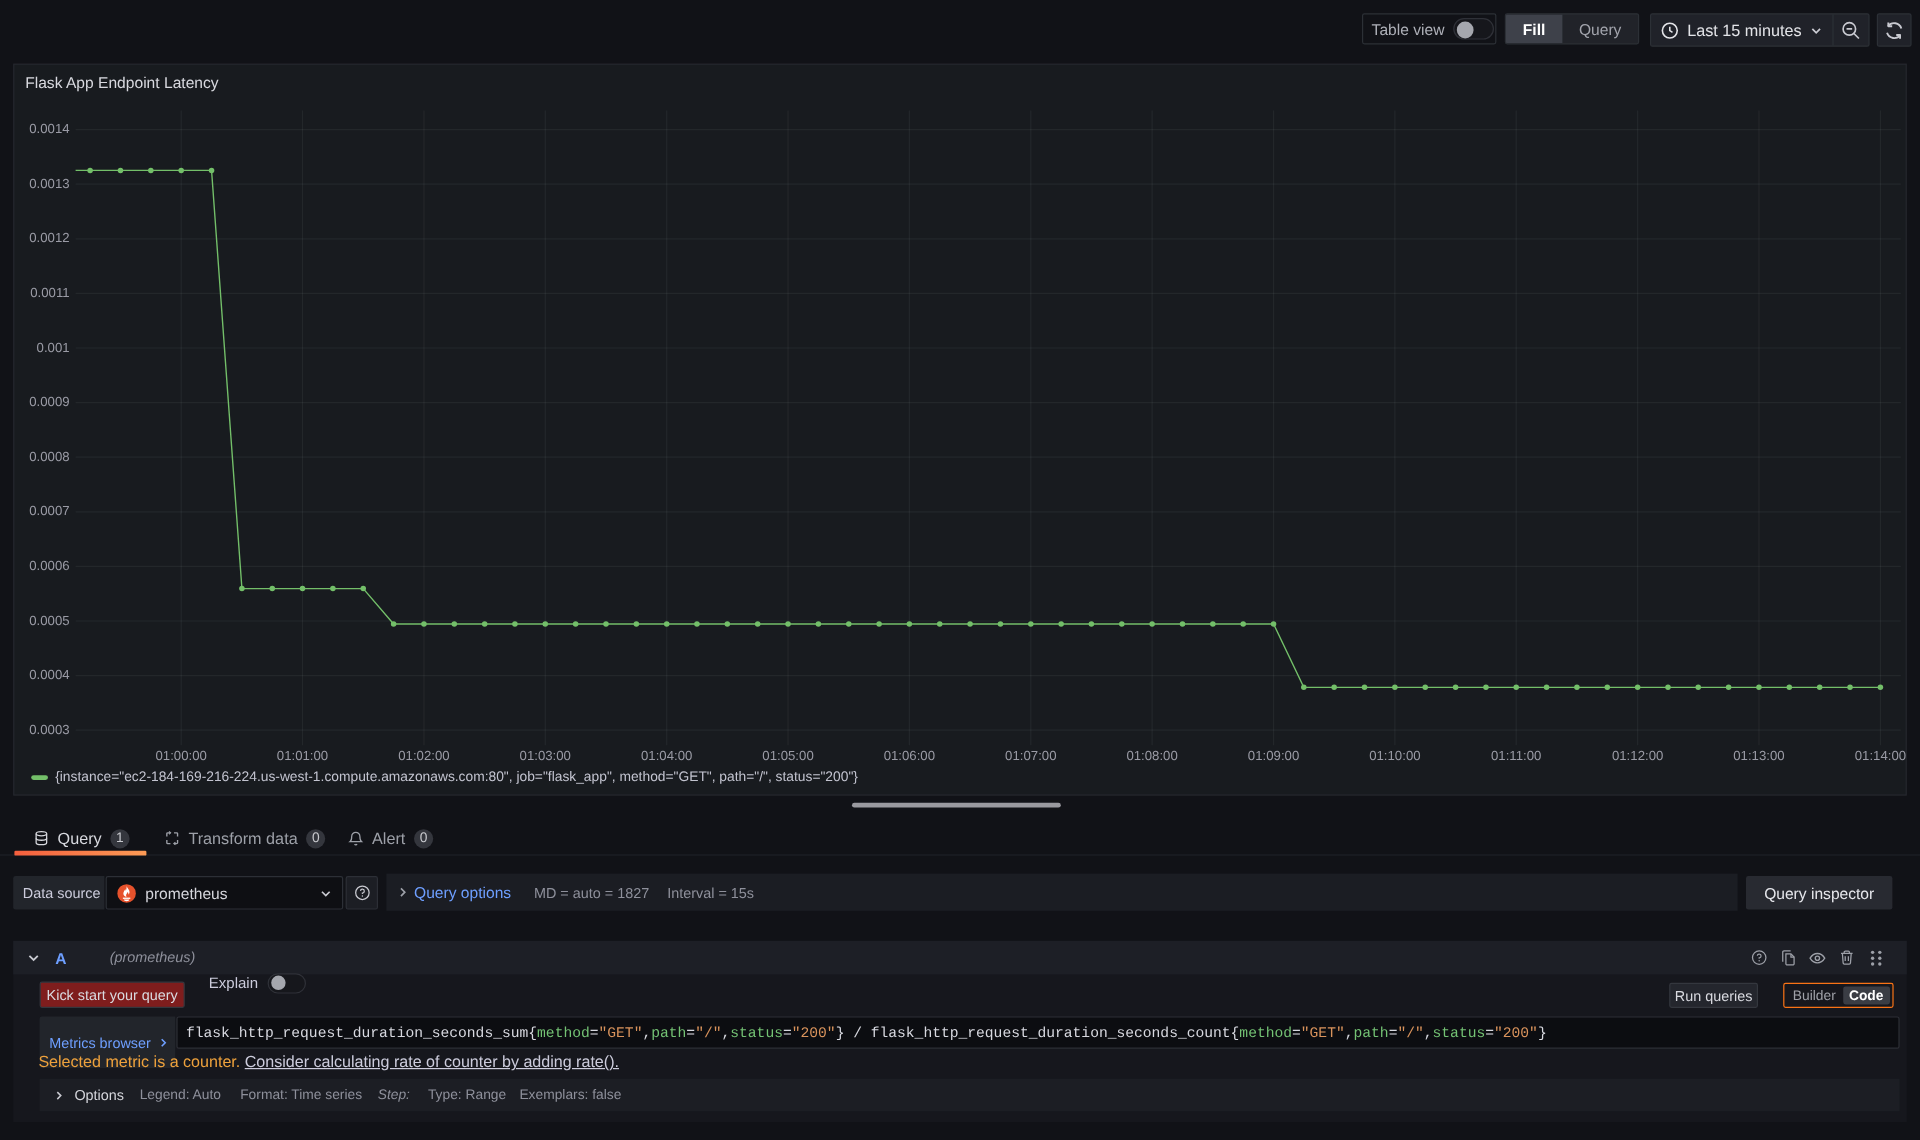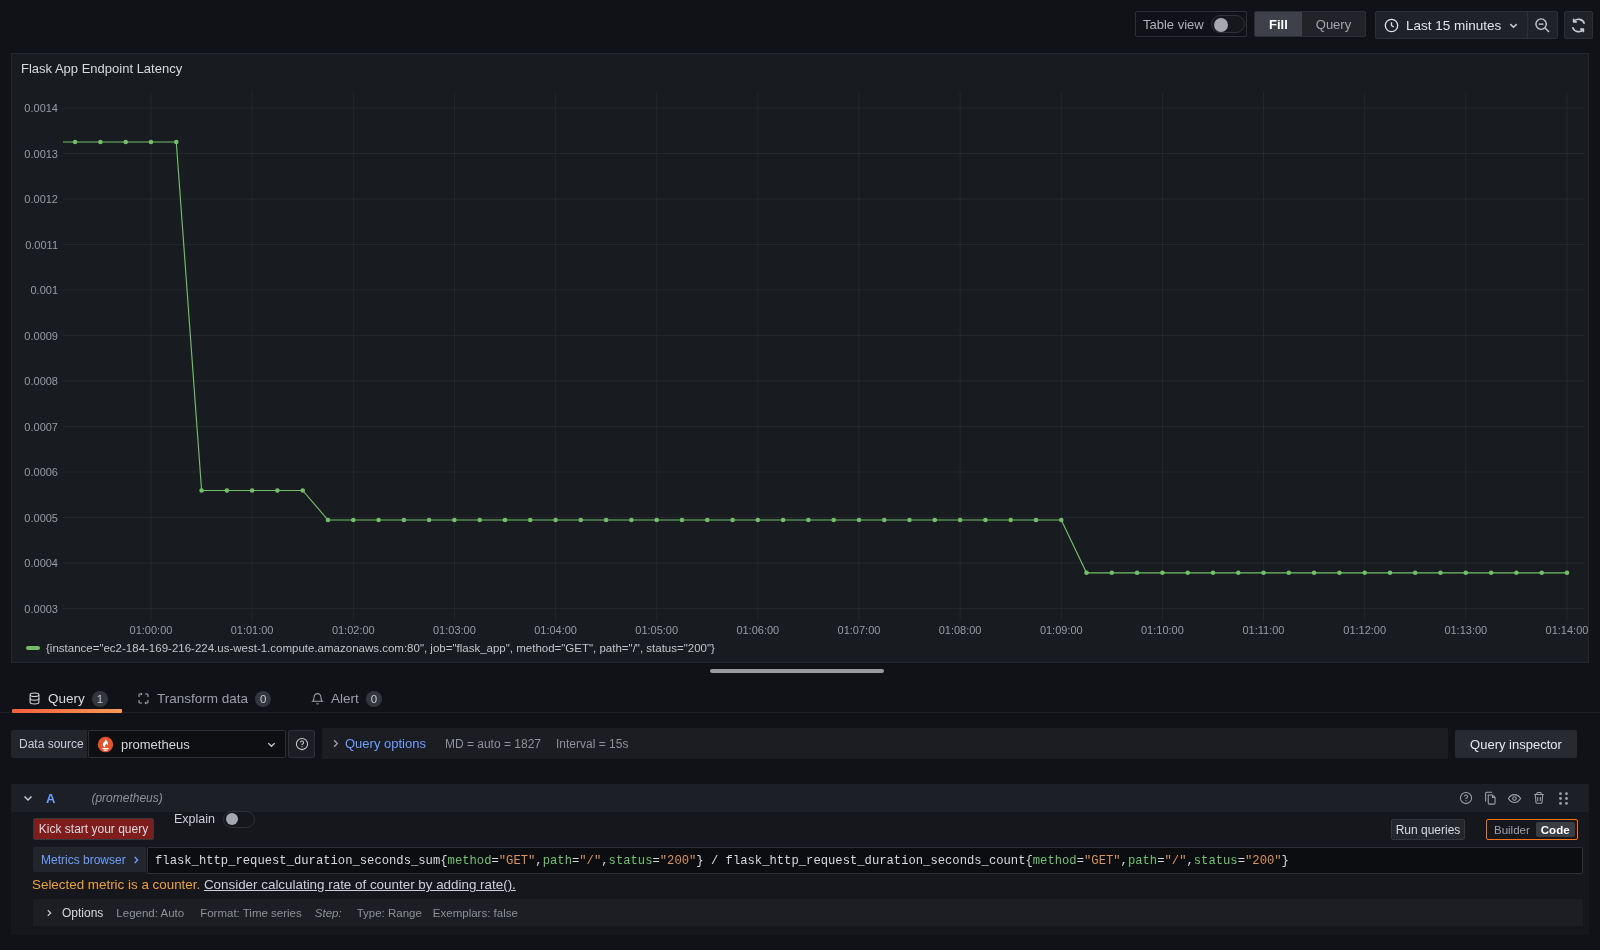--- a/index.html
+++ b/index.html
@@ -85,21 +85,21 @@
     font-size:12.5px; color:#ccccdc; }
   .runq { left:1391px; top:819px; width:74px; height:21px; background:#24262d; border:1px solid #34373e;
     border-radius:2px; display:flex; align-items:center; justify-content:center;
     font-size:12px; font-weight:500; color:#d9dae0; }
   .bc { left:1486px; top:819px; height:21px; display:flex; border:1px solid #f97316; border-radius:2px;
     overflow:hidden; padding:2px; gap:1px; }
   .bc .opt { padding:0 5px; display:flex; align-items:center; font-size:11.5px; color:#9fa1a8;
     border-radius:2px; }
   .bc .opt.on { background:#3a3d44; color:#fff; font-weight:700; }
 
-  .mbrowser { left:33px; top:847px; width:113px; height:25px; background:#22252b;
+  .mbrowser { left:33px; top:847px; width:113px; height:43px; background:#22252b;
     display:flex; align-items:center; padding-left:8px; gap:5px;
     font-size:12px; font-weight:500; color:#6e9fff; border-radius:2px 0 0 2px; }
   .qinput { left:147px; top:847px; width:1436px; height:27px; background:#0c0d11;
     border:1px solid #2d2f36; border-radius:2px; display:flex; align-items:center; padding-left:7px;
     font-family:"Liberation Mono", monospace; font-size:12.2px; color:#d8d9e0; white-space:pre; }
   .qinput .g { color:#74c274; }
   .qinput .o { color:#d9935c; }
 
   .warn { left:32px; top:877px; font-size:13.4px; color:#eda13c; }
   .warn a { color:#ccccdc; text-decoration:underline; }
@@ -297,21 +297,21 @@
         <path d="M6.2 2.5H3.4a.9.9 0 0 0-.9.9v2.8"></path>
         <path d="M9.8 2.5h2.8a.9.9 0 0 1 .9.9v2.8"></path>
         <path d="M2.5 9.8v2.8c0 .5.4.9.9.9h2.8"></path>
         <path d="M13.5 9.8v2.8a.9.9 0 0 1-.9.9H9.8"></path>
         <path d="M4.7 1.1 6.3 2.5 4.7 3.9" stroke-width="1.2"></path>
         <path d="M11.3 12.1 9.7 13.5l1.6 1.4" stroke-width="1.2"></path>
       </svg>
       <span>Transform data</span>
       <span class="badge">0</span>
     </div>
-    <div class="tab" style="left:311px;">
+    <div class="tab" style="left:290px;">
       <svg width="13" height="13" viewBox="0 0 16 16" fill="none" stroke="#9da0a8" stroke-width="1.3">
         <path d="M8 2a4.2 4.2 0 0 0-4.2 4.2c0 4-1.6 5.2-1.6 5.2h11.6s-1.6-1.2-1.6-5.2A4.2 4.2 0 0 0 8 2z"></path>
         <path d="M6.8 14a1.3 1.3 0 0 0 2.4 0"></path>
       </svg>
       <span>Alert</span>
       <span class="badge">0</span>
     </div>
   </div>
 
   <div class="abs ds-label">Data source</div>

